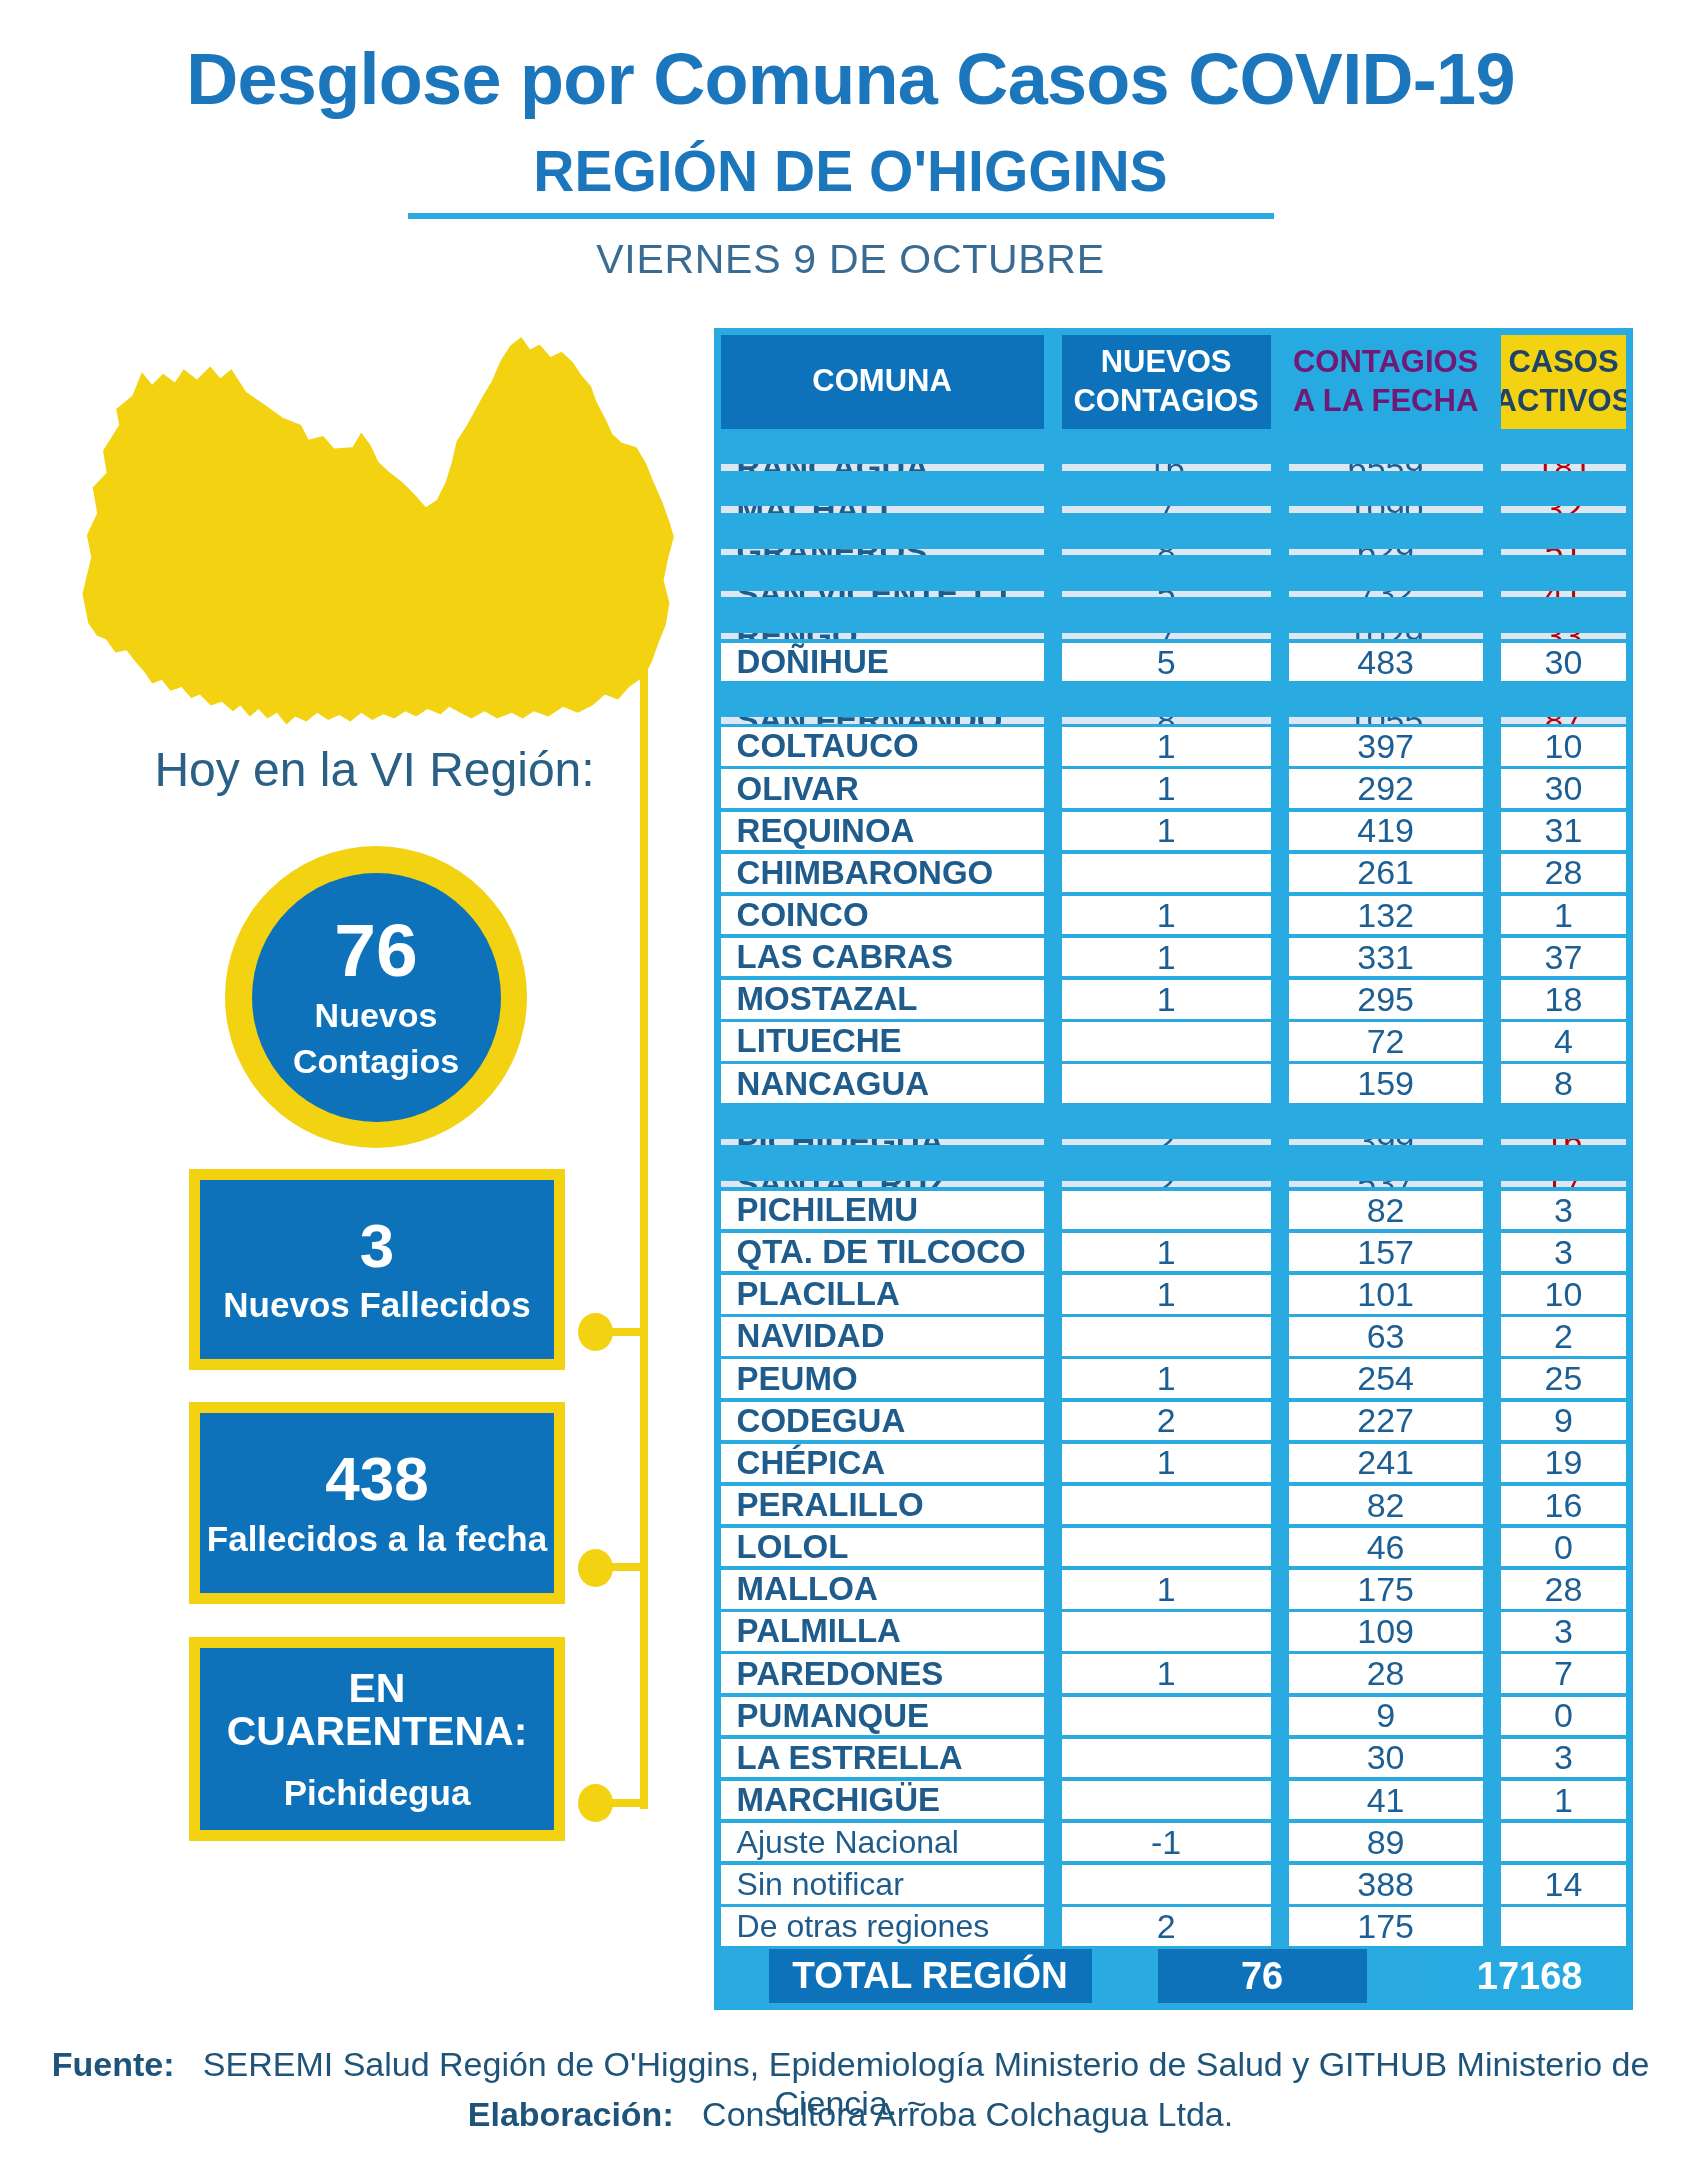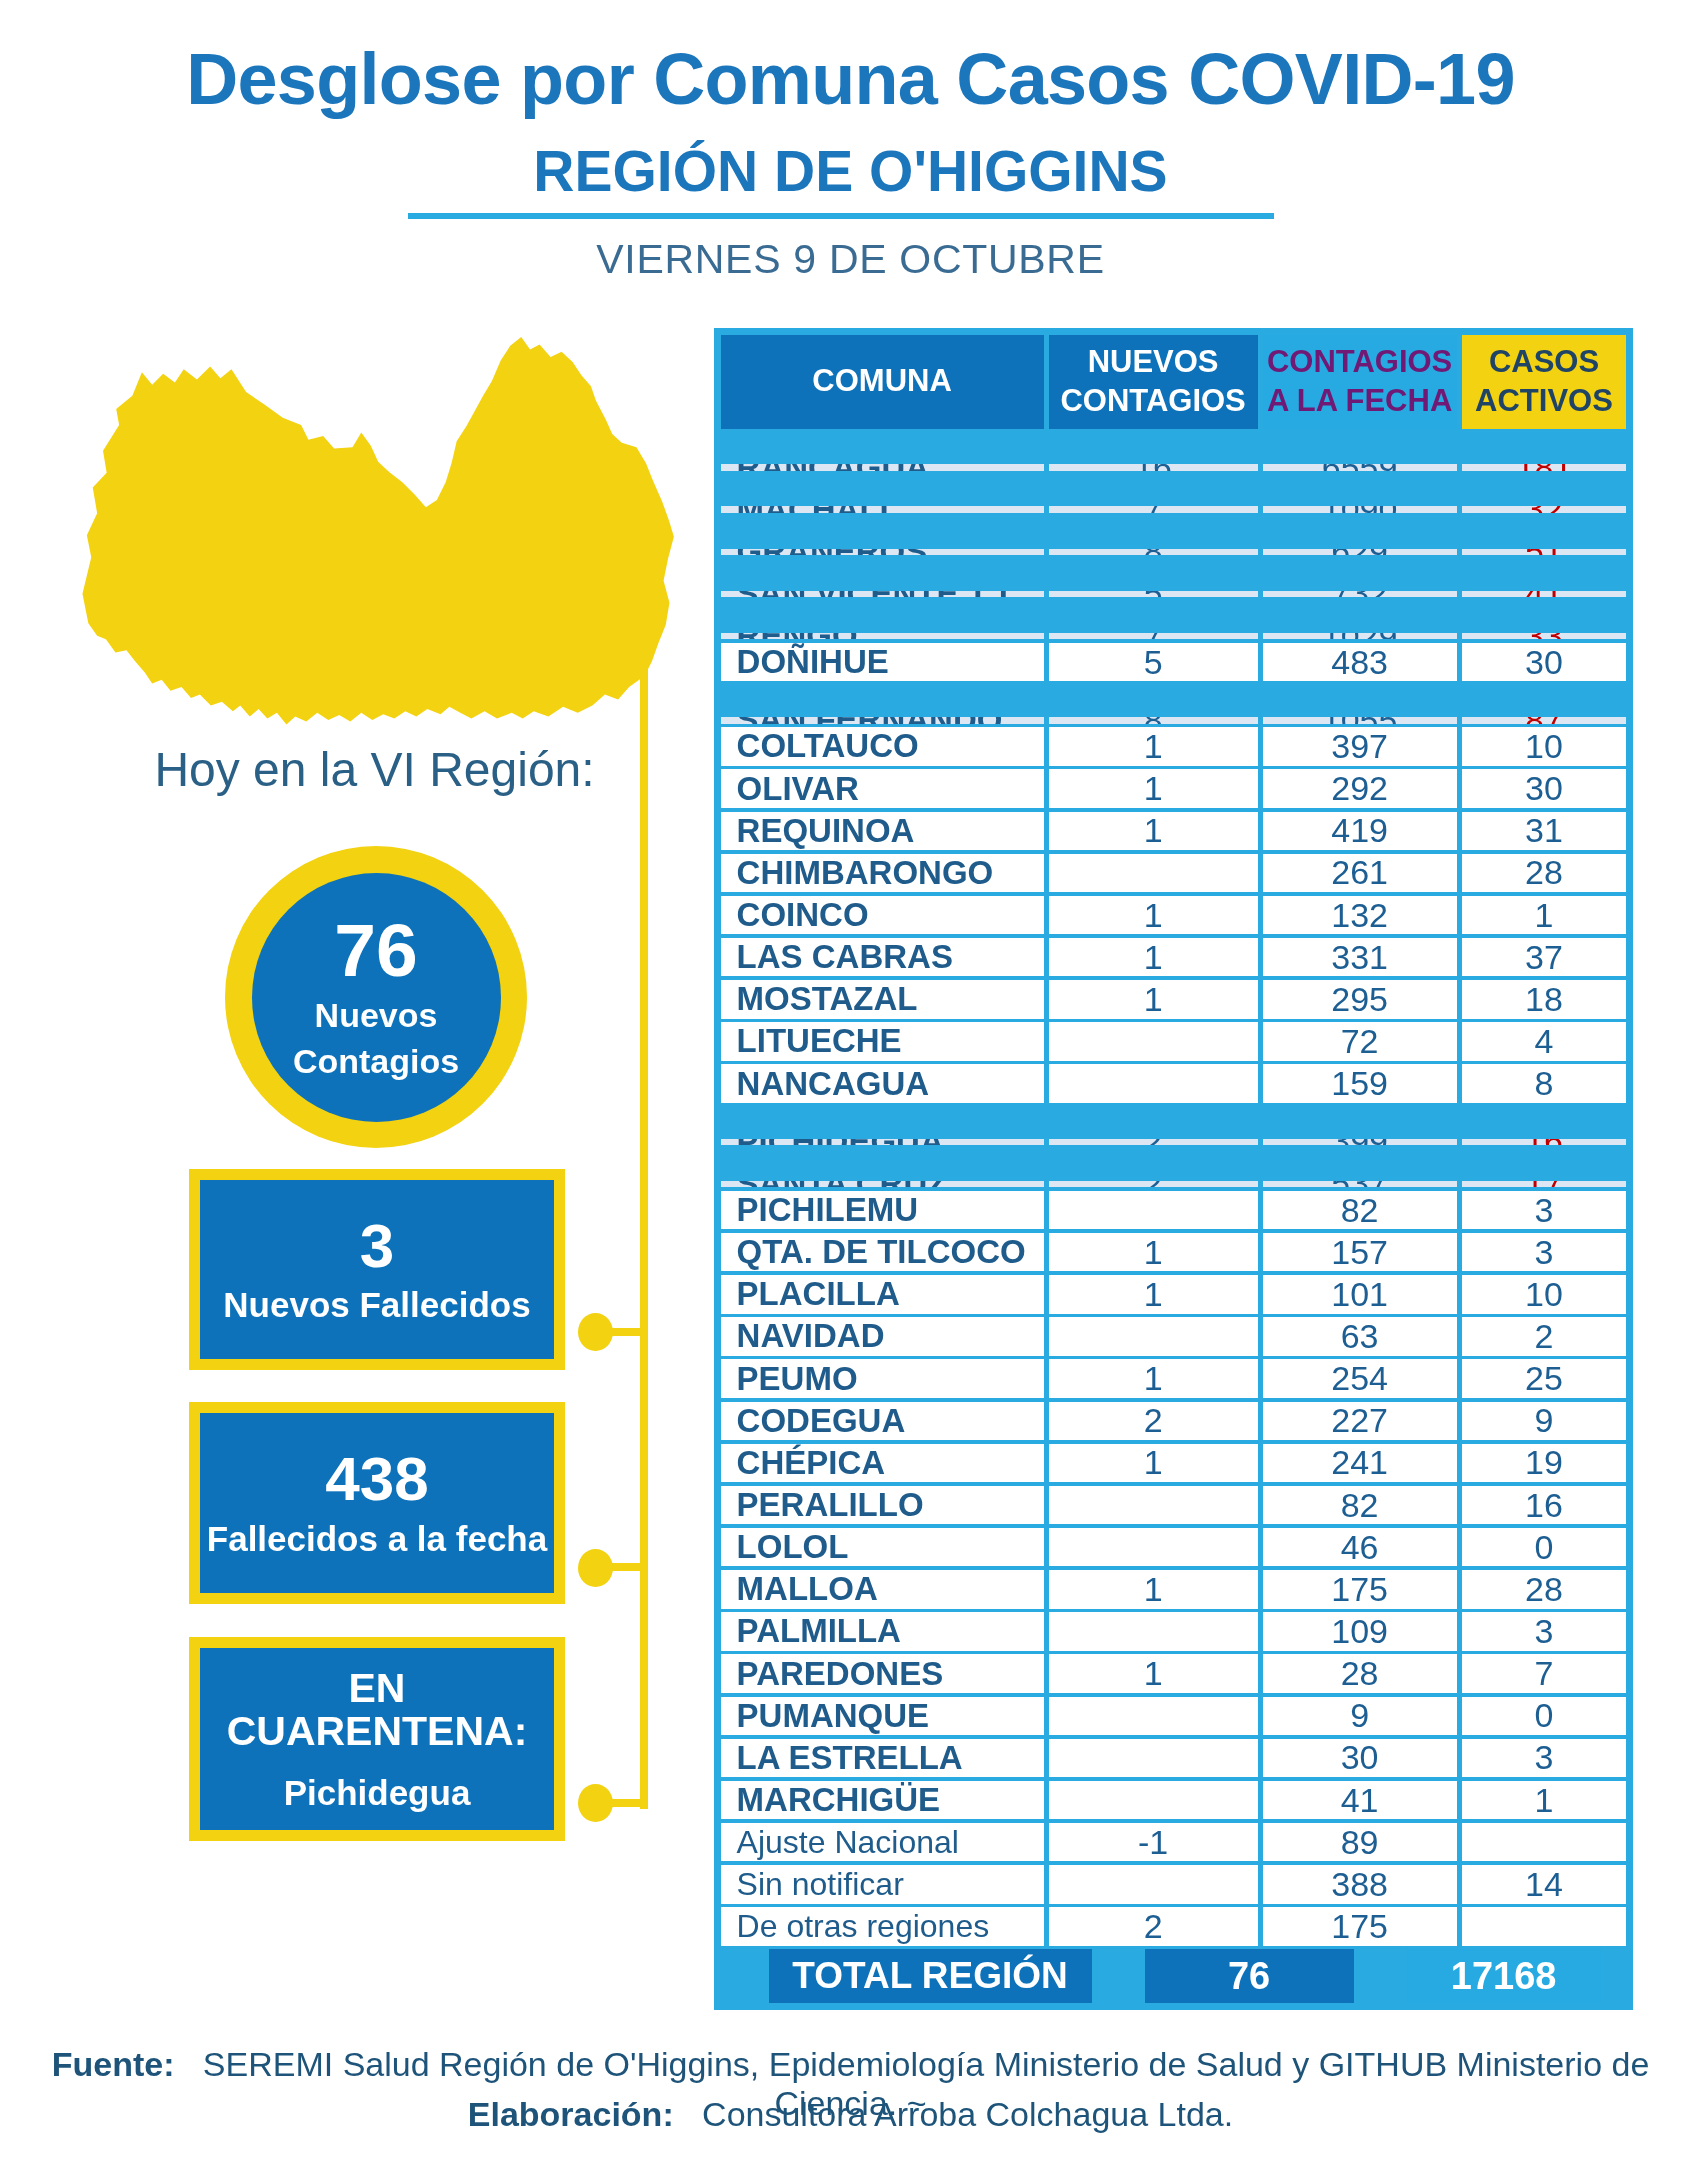--- a/index.html
+++ b/index.html
@@ -51,21 +51,21 @@
   .box-label-lg{ font-size:41px; font-weight:700; line-height:1.05; }
   .vline{ position:absolute; left:640px; top:664px; width:8px; height:1145px; background:#F2D211; }
   .stub{ position:absolute; left:596px; width:51px; height:8px; background:#F2D211; }
   .dot{ position:absolute; left:578px; width:35px; height:38px; border-radius:50%; background:#F2D211; }
   
   .tbl{
     position:absolute; left:714px; top:328px; width:919px; height:1682px;
     background:#29ABE2; padding:6.6px; box-sizing:border-box;
     display:flex; flex-direction:column; gap:3.7px;
   }
-  .trow{ display:flex; gap:5px; flex:1 1 0; min-height:0; }
+  .trow{ display:flex; gap:18px; flex:1 1 0; min-height:0; }
   .trow.hdr{ flex:0 0 94px; }
   .trow.total{ flex:0 0 54px; }
   .cell{
     display:flex; align-items:center; justify-content:center;
     background:#ffffff; box-sizing:border-box; overflow:hidden;
   }
   .c1{ flex:0 0 323px; }
   .c2{ flex:0 0 209px; }
   .c3{ flex:0 0 194px; }
   .c4{ flex:1 1 auto; }

